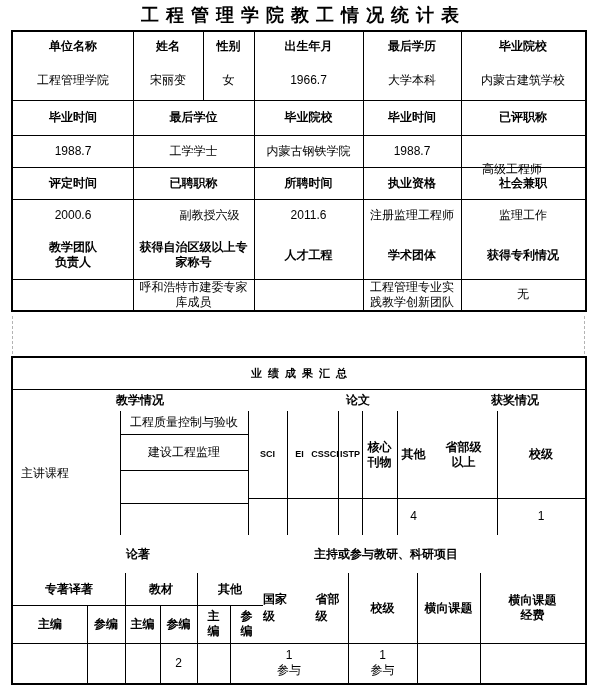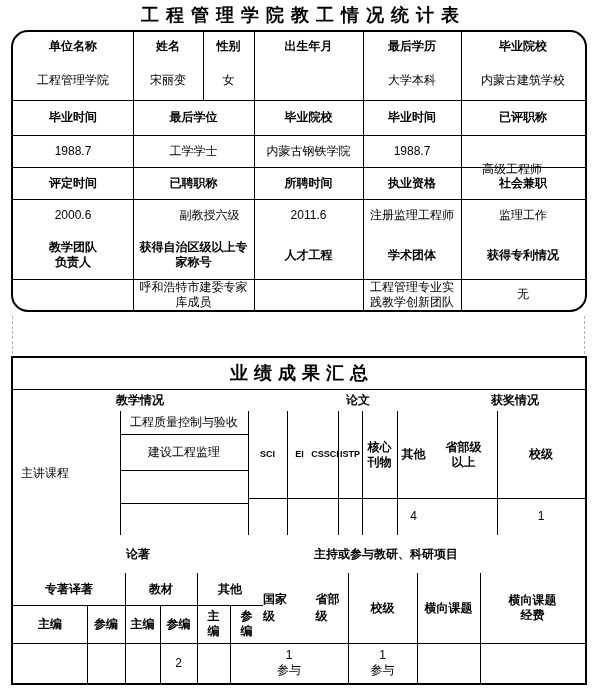--- a/index.html
+++ b/index.html
@@ -22,21 +22,21 @@
 </head>
 <body>
 
 <div class="page">
 
   <div class="c b" style="left:0px;top:2px;width:600px;height:26px;font-size:18px;letter-spacing:7px;text-indent:7px;">工程管理学院教工情况统计表</div>
 
   <div class="dash" style="left:12px;top:316px;height:38px;"></div>
   <div class="dash" style="left:584px;top:316px;height:38px;"></div>
 
-  <div class="tbl" style="left:11px;top:30px;width:576px;height:282px;border-radius:17px;">
+  <div class="tbl" style="left:11px;top:30px;width:576px;height:282px;">
 
     <div class="hl2" style="left:0;top:28px;width:572px;"></div>
     <div class="hl" style="left:0;top:68px;width:572px;"></div>
     <div class="hl" style="left:0;top:103px;width:572px;"></div>
     <div class="hl" style="left:0;top:135px;width:572px;"></div>
     <div class="hl" style="left:0;top:167px;width:572px;"></div>
     <div class="hl2" style="left:0;top:199px;width:572px;"></div>
     <div class="hl" style="left:0;top:247px;width:572px;"></div>
 
     <div class="vl" style="left:120px;top:0;height:278px;"></div>
@@ -48,20 +48,21 @@
     <div class="c b" style="left:0;top:0;width:120px;height:28px;">单位名称</div>
     <div class="c b" style="left:120px;top:0;width:70px;height:28px;">姓名</div>
     <div class="c b" style="left:190px;top:0;width:51px;height:28px;">性别</div>
     <div class="c b" style="left:241px;top:0;width:109px;height:28px;">出生年月</div>
     <div class="c b" style="left:350px;top:0;width:98px;height:28px;">最后学历</div>
     <div class="c b" style="left:448px;top:0;width:124px;height:28px;">毕业院校</div>
 
     <div class="c" style="left:0;top:28px;width:120px;height:40px;">工程管理学院</div>
     <div class="c" style="left:120px;top:28px;width:70px;height:40px;">宋丽变</div>
     <div class="c" style="left:190px;top:28px;width:51px;height:40px;">女</div>
+    <div class="c" style="left:241px;top:28px;width:109px;height:40px;">1966.7</div>
     <div class="c" style="left:350px;top:28px;width:98px;height:40px;">大学本科</div>
     <div class="c" style="left:448px;top:28px;width:124px;height:40px;">内蒙古建筑学校</div>
 
     <div class="c b" style="left:0;top:68px;width:120px;height:35px;">毕业时间</div>
     <div class="c b" style="left:120px;top:68px;width:121px;height:35px;text-align:center;">最后学位</div>
     <div class="c b" style="left:241px;top:68px;width:109px;height:35px;">毕业院校</div>
     <div class="c b" style="left:350px;top:68px;width:98px;height:35px;">毕业时间</div>
     <div class="c b" style="left:448px;top:68px;width:124px;height:35px;">已评职称</div>
 
     <div class="c" style="left:0;top:103px;width:120px;height:32px;">1988.7</div>
@@ -94,21 +95,21 @@
     <div class="c" style="left:120px;top:247px;width:121px;height:31px;">呼和浩特市建委专家
 库成员</div>
     <div class="c" style="left:241px;top:247px;width:109px;height:31px;"></div>
     <div class="c" style="left:350px;top:247px;width:98px;height:31px;">工程管理专业实
 践教学创新团队</div>
     <div class="c" style="left:448px;top:247px;width:124px;height:31px;">无</div>
   </div>
 
   <div class="tbl" style="left:11px;top:356px;width:576px;height:329px;">
 
-    <div class="c b" style="left:0;top:0;width:572px;height:31px;font-size:18px;letter-spacing:6px;text-indent:6px;">业绩成果汇总</div>
+    <div class="c b" style="left:0;top:0;width:572px;height:31px;font-size:11px;letter-spacing:6px;text-indent:6px;">业绩成果汇总</div>
     <div class="hl" style="left:0;top:31px;width:572px;"></div>
 
     <div class="c b" style="left:27px;top:31px;width:200px;height:22px;">教学情况</div>
     <div class="c b" style="left:265px;top:31px;width:160px;height:22px;">论文</div>
     <div class="c b" style="left:412px;top:31px;width:180px;height:22px;">获奖情况</div>
     <div class="hl2" style="left:0;top:53px;width:572px;"></div>
 
     <div class="vl" style="left:107px;top:53px;height:124px;"></div>
     <div class="vl" style="left:235px;top:53px;height:124px;"></div>
     <div class="vl" style="left:274px;top:53px;height:124px;"></div>

